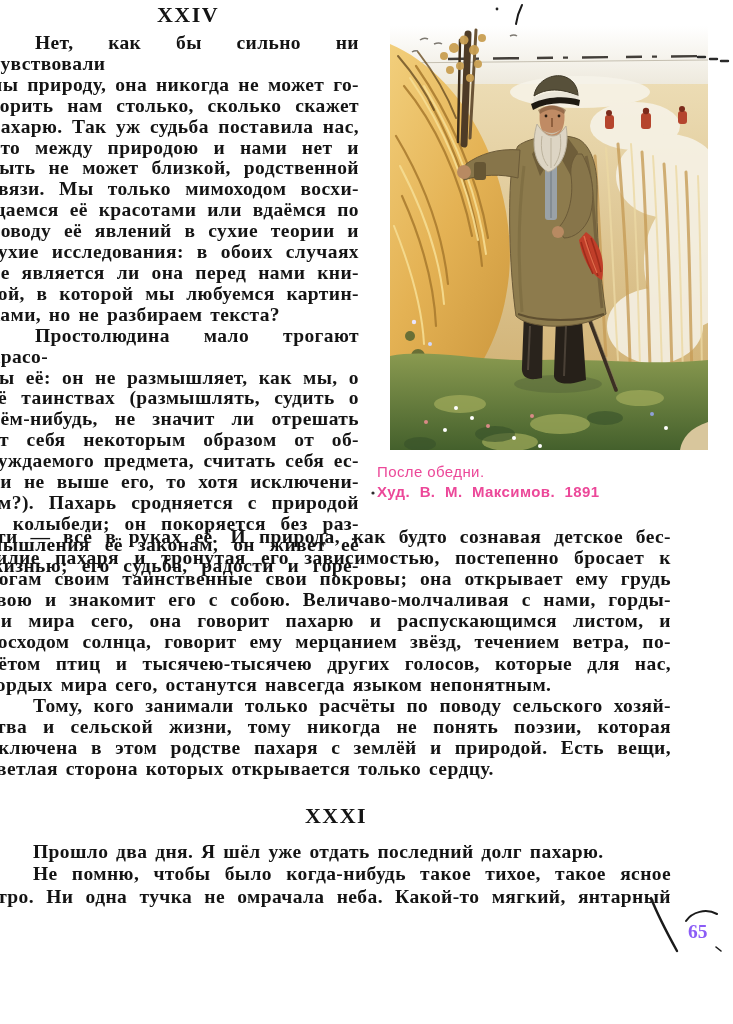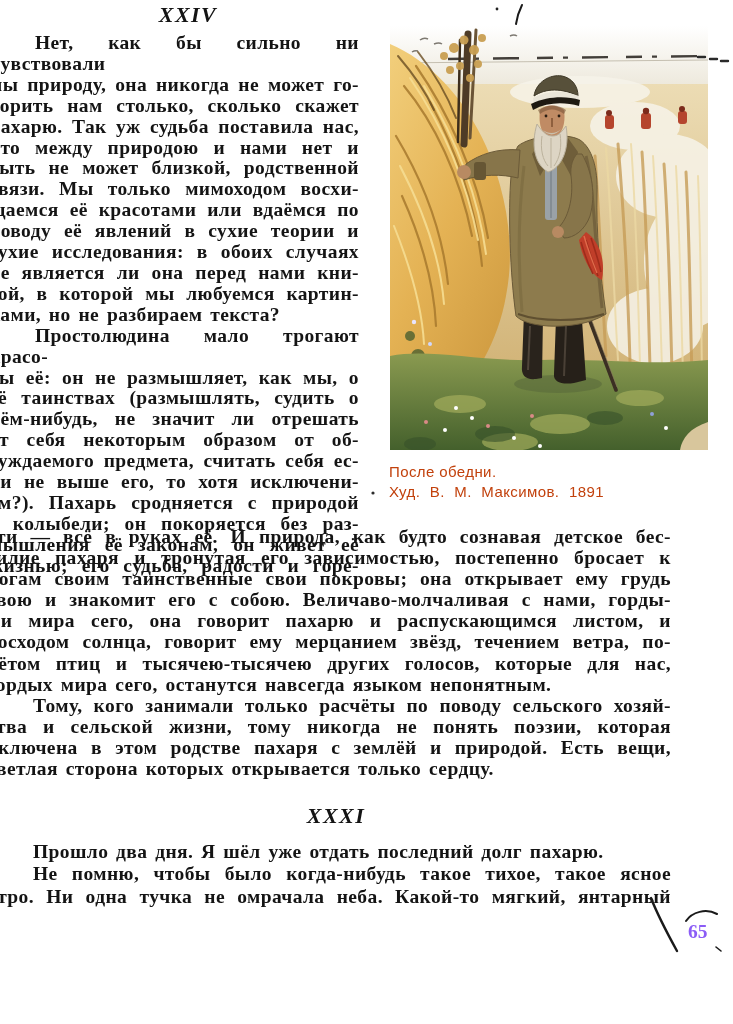--- a/index.html
+++ b/index.html
@@ -1,32 +1,32 @@
 <!DOCTYPE html>
 <html><head>
 <meta charset="utf-8">
 <style>
   html,body{margin:0;padding:0;}
   body{width:733px;height:1024px;background:#ffffff;overflow:hidden;position:relative;}
   .page{position:absolute;inset:0;font-family:"Liberation Serif",serif;color:#141414;}
-  .heading{position:absolute;font-weight:700;font-size:22px;letter-spacing:1.5px;text-align:center;font-style:italic;}
+  .heading{position:absolute;font-weight:700;font-size:22px;letter-spacing:1.5px;text-align:center;}
   #h-xxiv{left:0;top:2px;width:376px;}
   #h-xxxi{left:0;top:803px;width:672px;}
   .textcol{position:absolute;font-weight:700;font-size:19.5px;letter-spacing:0.4px;word-spacing:2.5px;}
   #col-narrow{left:-11px;top:33px;width:370px;line-height:20.9px;}
   #col-wide{left:-13px;top:526px;width:684px;line-height:21.1px;}
   #col-sec2{left:-13px;top:841px;width:684px;line-height:22.3px;}
   .line{text-align:justify;text-align-last:justify;}
   .line.nj{text-align:left;text-align-last:auto;}
   .line.in{text-indent:46px;}
   #figure-plate{position:absolute;left:390px;top:26px;width:318px;height:424px;}
   #figure-plate svg{display:block;width:100%;height:100%;}
-  .caption{position:absolute;left:389px;top:462px;font-family:"Liberation Sans",sans-serif;
-           font-size:15px;line-height:20px;color:#c2410c;letter-spacing:0.4px;}
-  .caption .cap2{word-spacing:5px;}
+  .caption{position:absolute;left:377px;top:462px;font-family:"Liberation Sans",sans-serif;
+           font-size:15px;line-height:20px;color:#ec4899;letter-spacing:0.4px;}
+  .caption .cap2{word-spacing:5px;font-weight:bold;}
   #page-number{position:absolute;left:688px;top:921px;font-family:"Liberation Serif",serif;
            font-size:19.5px;font-weight:700;color:#8b5cf6;}
   #artifacts{position:absolute;inset:0;pointer-events:none;}
 </style>
 </head>
 <body>
 
 <div class="page">
 
   <div id="h-xxiv" class="heading">XXIV</div>

